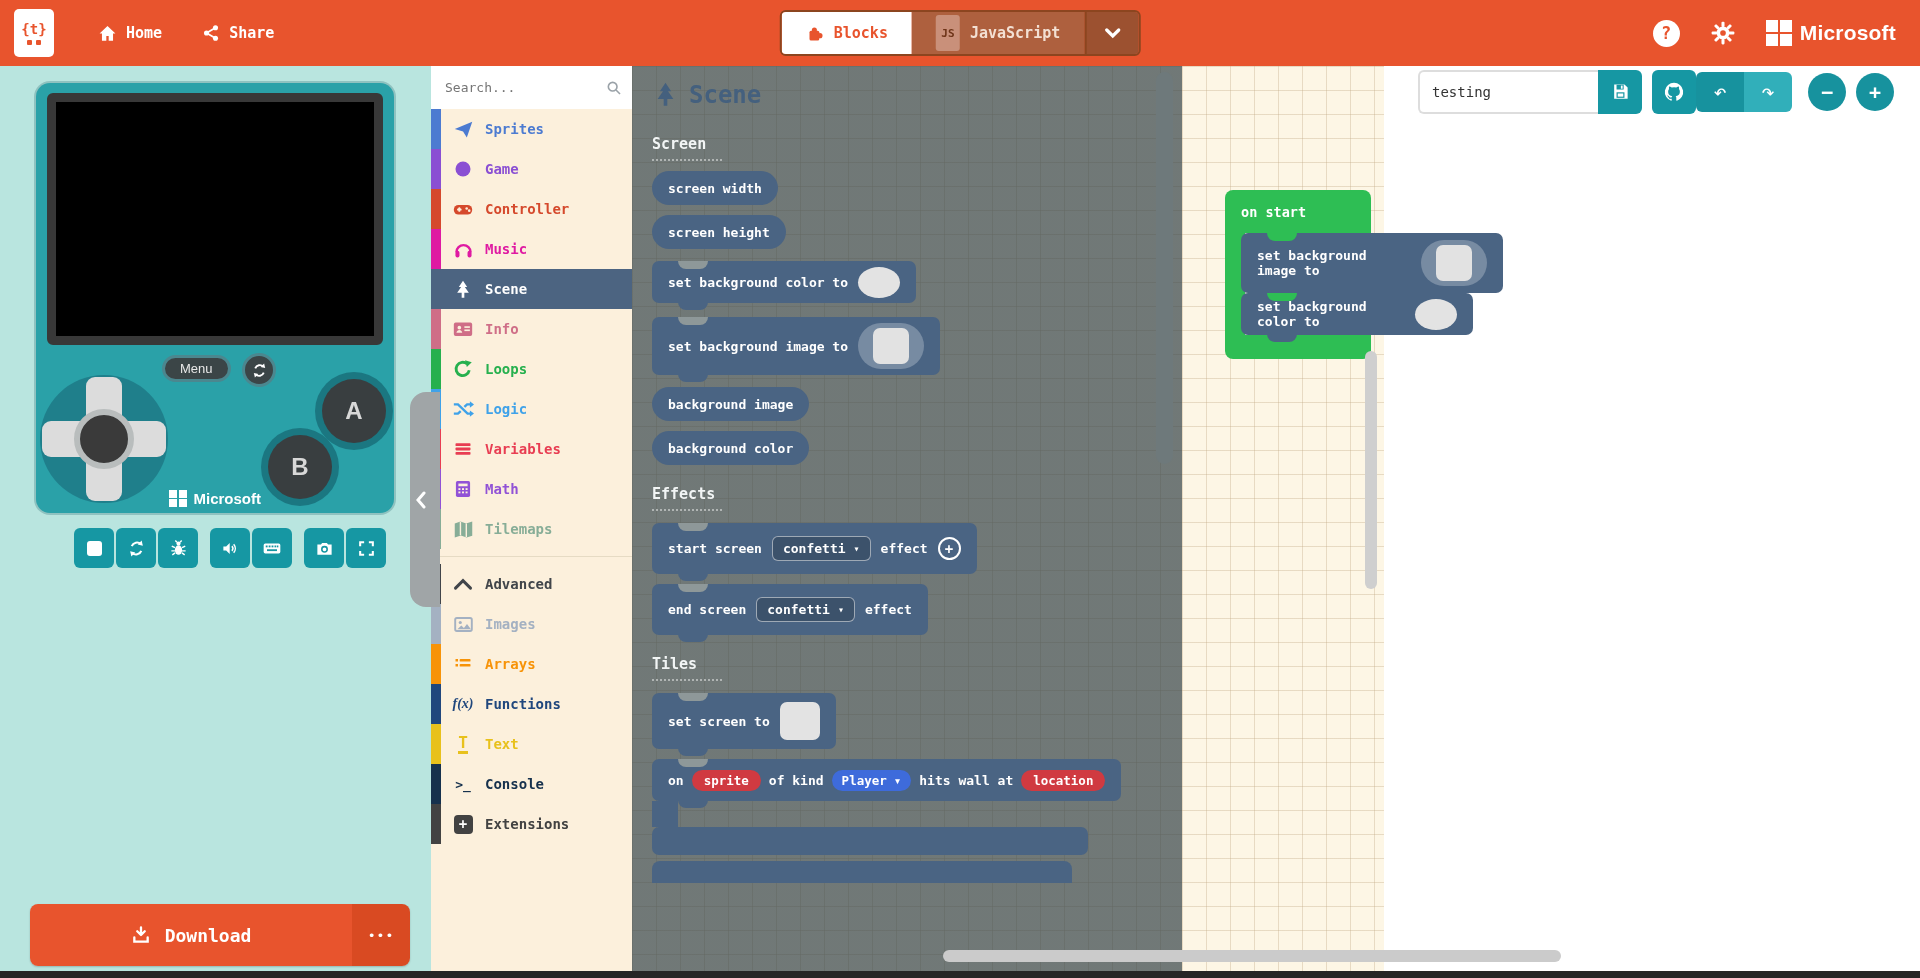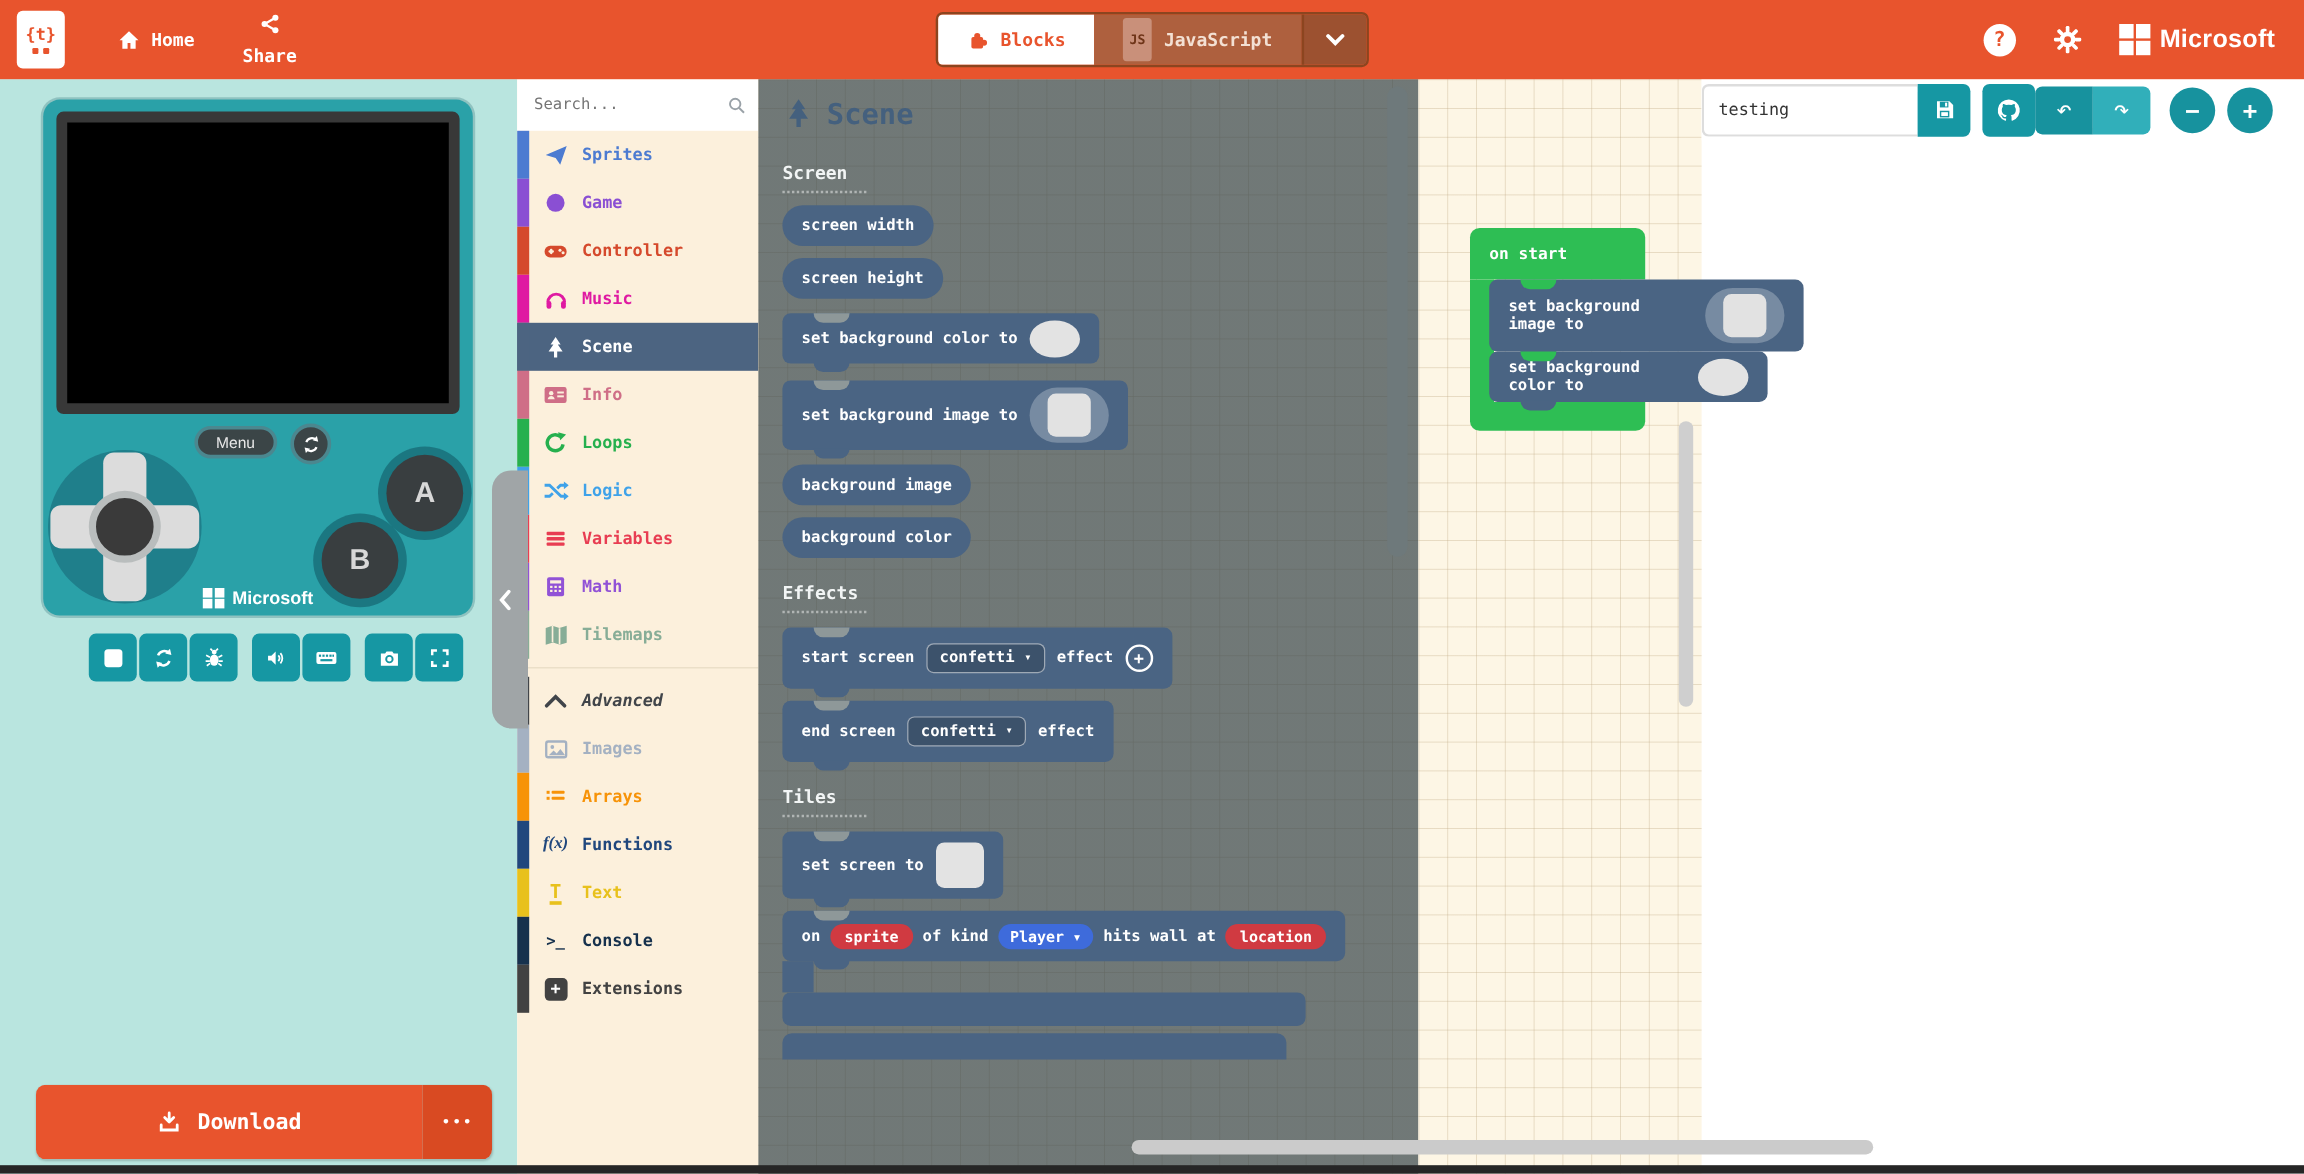--- a/index.html
+++ b/index.html
@@ -9,21 +9,21 @@
 
   
   .header { position:relative; height:66px; background:#E8542D; display:flex; align-items:center; color:#fff; z-index:20; }
   .logo-box { width:40px; height:48px; background:#fff; border-radius:5px; margin-left:14px;
     display:flex; flex-direction:column; align-items:center; justify-content:center; gap:3px; }
   .logo-box .glyph { color:#E8542D; font-weight:bold; font-size:14px; }
   .logo-box .dots { display:flex; gap:4px; }
   .logo-box .dots i { width:5px; height:5px; background:#E8542D; border-radius:1px; }
   .hbtn { display:flex; align-items:center; gap:9px; font-size:15px; font-weight:bold; cursor:pointer; }
   .hbtn.home { margin-left:44px; }
-  .hbtn.share { margin-left:40px;flex-direction:column; }
+  .hbtn.share { margin-left:40px; }
   .lang-toggle { position:absolute; left:50%; top:10px; transform:translateX(-50%);
     display:flex; height:46px; border:2px solid #8C451F; border-radius:6px; overflow:hidden; }
   .seg { display:flex; align-items:center; gap:10px; font-size:15px; font-weight:bold; padding:0 24px; }
   .seg.blocks { background:#fff; color:#E8542D; }
   .seg.js { background:#AE603E; color:#F3E0D3; }
   .js-badge { width:24px; height:36px; background:#C9907A; color:#6E3418; font-size:11px; font-weight:bold;
     display:flex; align-items:center; justify-content:center; border-radius:3px; }
   .seg.caret-seg { background:#9C5130; padding:0 18px; border-left:2px solid #8C451F; }
   .hright { margin-left:auto; display:flex; align-items:center; gap:30px; margin-right:24px; }
   .help-circle { width:27px; height:27px; background:#fff; color:#E8542D; border-radius:50%;
@@ -31,21 +31,21 @@
   .ms-logo { display:flex; align-items:center; gap:8px; font-family:"Liberation Sans", sans-serif;
     font-size:21px; font-weight:bold; letter-spacing:.2px; }
   .ms-grid { display:grid; grid-template-columns:12px 12px; grid-template-rows:12px 12px; gap:2px; }
   .ms-grid i { background:#fff; }
 
   
   .main { position:absolute; top:66px; left:0; right:0; bottom:0; display:flex; }
   .sim-panel { width:431px; background:#B9E5DF; position:relative; flex:none; }
   .right-col { flex:1; display:flex; flex-direction:row; min-width:0; }
   .work-row { flex:1; display:flex; position:relative; min-height:0; }
-  .bottombar { height:51px; background:#fff; display:flex; align-items:center; position:relative; }
+  .bottombar { height:51px; background:#fff; display:flex; align-items:center; padding-left:34px; position:relative; }
   .page-edge { position:absolute; left:0; right:0; bottom:0; height:7px; background:#262626; z-index:60; }
 
   
   .console { position:absolute; left:36px; top:17px; width:358px; height:430px;
     background:#2AA1A8; border-radius:14px; box-shadow:0 0 0 2px rgba(20,90,98,.25); }
   .screen { position:absolute; left:11px; top:10px; width:336px; height:252px;
     background:#000; border:9px solid #383838; border-radius:6px; }
   .menu-btn { position:absolute; left:126px; top:272px; background:#3B4547; color:#E8E8E8;
     border:3px solid #4B878F; border-radius:16px; padding:3px 15px; font-size:13px;
     font-family:"Liberation Sans", sans-serif; }
@@ -553,21 +553,21 @@
 
         <div class="tb-divider"></div>
 
         <div class="cat">
           <span class="strip" style="background: rgb(65, 69, 74);"></span>
           <span class="cicon" style="color: rgb(65, 69, 74);">
             <svg width="20" height="14" viewBox="0 0 24 16" fill="none" stroke="currentColor" stroke-width="3.6" stroke-linecap="round">
                 <path d="M3 13l9-9 9 9"></path>
               </svg>
           </span>
-          <span class="clabel" style="color: rgb(65, 69, 74); font-style: italic;">Advanced</span>
+          <span class="clabel" style="color: rgb(65, 69, 74);">Advanced</span>
         </div>
 
         <div class="cat">
           <span class="strip" style="background: rgb(164, 177, 194);"></span>
           <span class="cicon" style="color: rgb(164, 177, 194);">
             <svg width="21" height="21" viewBox="0 0 24 24">
                 <rect x="2.5" y="4.5" width="19" height="15" rx="2" fill="none" stroke="currentColor" stroke-width="2.2"></rect>
                 <circle cx="8.3" cy="9.7" r="1.8" fill="currentColor"></circle>
                 <path d="M5 17.5l4.5-4.5 3 3 3.5-4.5 4.5 6z" fill="currentColor"></path>
               </svg>

